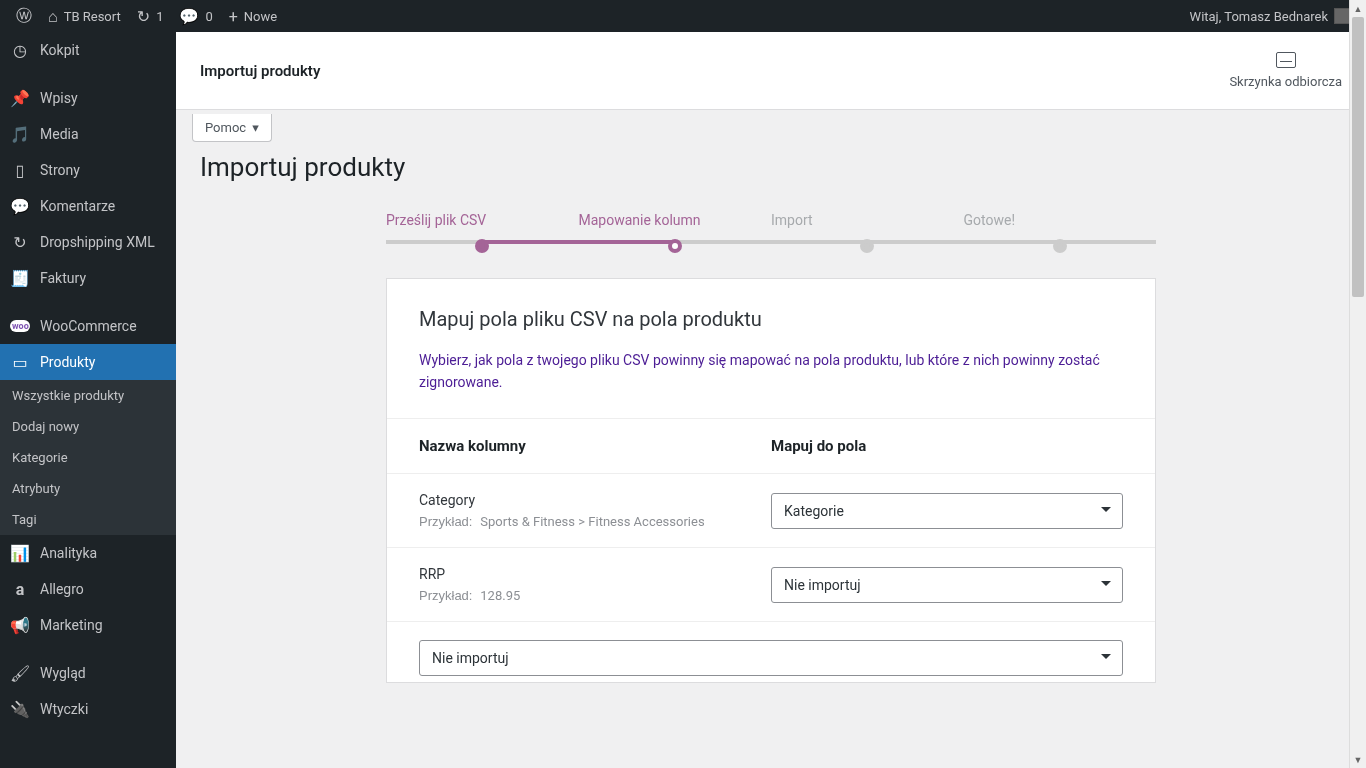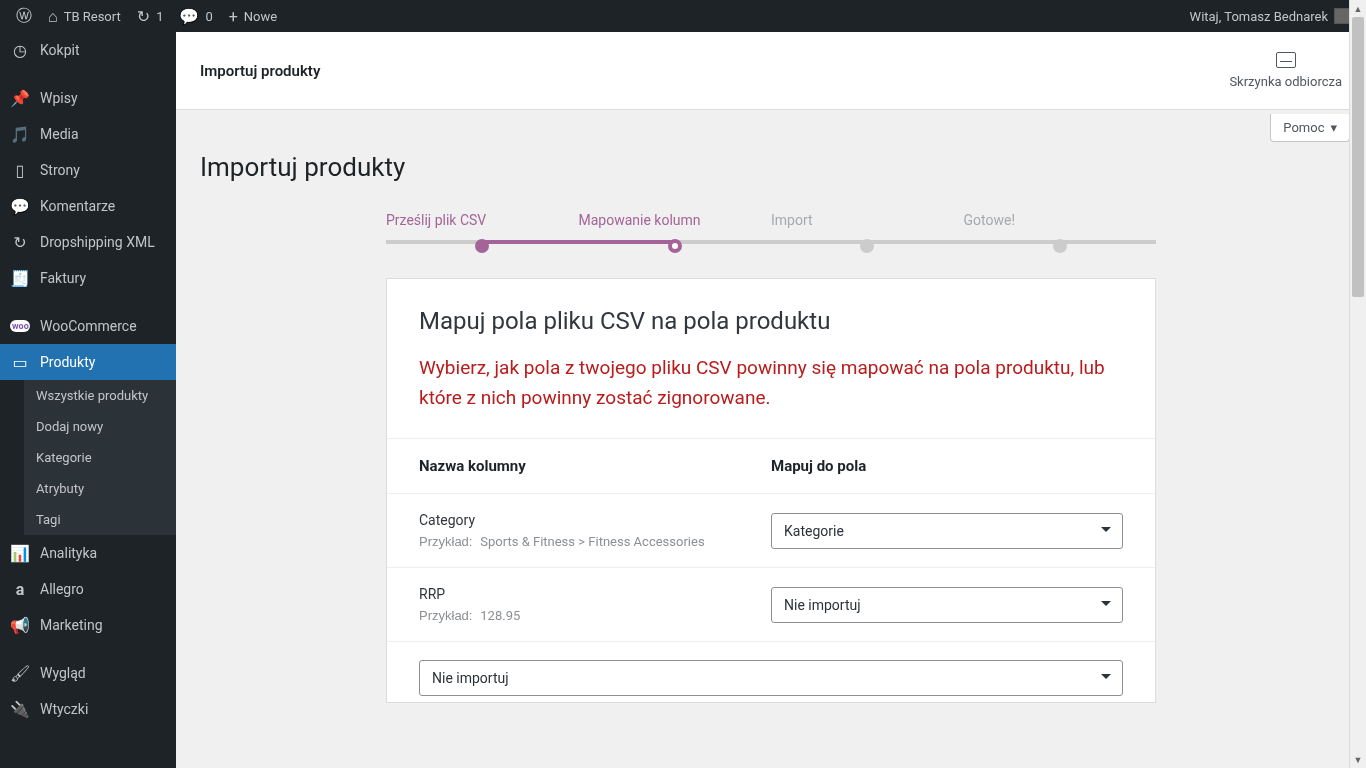--- a/index.html
+++ b/index.html
@@ -10,31 +10,31 @@
 .admin-bar-item { display: flex; align-items: center; padding: 0 8px; height: 32px; cursor: pointer; gap: 6px; }
 .admin-bar .icon { font-size: 16px; }
 .admin-bar .avatar { width: 16px; height: 16px; background: #666; border: 1px solid #555; }
 
 .layout { display: flex; height: calc(100vh - 32px); }
 .sidebar { background: #1d2327; width: 176px; flex-shrink: 0; overflow-y: auto; }
 .sidebar-item { display: flex; align-items: center; padding: 0 10px; height: 36px; color: #c3c4c7; cursor: pointer; font-size: 14px; gap: 10px; position: relative; }
 .sidebar-item.current { background: #2271b1; color: #fff; }
 .sidebar-item.current::after { content: ""; position: absolute; right: -8px; top: 50%; transform: translateY(-50%); border: 8px solid transparent; border-right-color: #f0f0f1; }
 .sidebar-item .icon { width: 20px; text-align: center; font-size: 16px; }
-.sidebar-sub { background: #2c3338; margin-left: 24px; }
+.sidebar-sub { background: #2c3338; }
 .sidebar-sub-item { padding: 8px 12px; color: #c3c4c7; cursor: pointer; font-size: 13px; }
 
 .content { flex: 1; overflow-y: auto; background: #f0f0f1; position: relative; }
 .header-bar { background: #fff; padding: 20px 24px; display: flex; justify-content: space-between; align-items: center; border-bottom: 1px solid #dcdcde; }
 .header-title { font-size: 15px; font-weight: 600; color: #1d2327; }
 .inbox-btn { text-align: center; color: #50575e; cursor: pointer; font-size: 13px; }
 .inbox-btn .icon-box { border: 1.5px solid #50575e; width: 20px; height: 16px; margin: 0 auto 6px; position: relative; border-radius: 2px; }
 .inbox-btn .icon-box::after { content: ""; position: absolute; bottom: 0; left: 3px; right: 3px; height: 5px; border-top: 1.5px solid #50575e; }
 
-.help-row { display: flex; justify-content: flex-end; padding: 4px 16px 0; }
+.help-row { display: flex; justify-content: flex-start; padding: 4px 16px 0; }
 .help-tab { background: #fff; border: 1px solid #c3c4c7; border-top: none; padding: 6px 12px; font-size: 13px; color: #50575e; cursor: pointer; border-radius: 0 0 4px 4px; display: flex; align-items: center; gap: 6px; }
 
 .page-body { padding: 10px 24px 40px; }
 .page-h1 { font-size: 26px; font-weight: 400; color: #1d2327; margin-bottom: 20px; }
 
 .wizard { max-width: 770px; margin: 30px auto 0; }
 .steps { position: relative; display: flex; margin-bottom: 24px; }
 .steps::before { content: ""; position: absolute; top: 28px; left: 0; right: 0; height: 4px; background: #ccc; }
 .step { flex: 1; text-align: left; position: relative; z-index: 1; }
 .step-label { font-size: 14px; padding-bottom: 12px; color: #a7aaad; }
@@ -42,22 +42,22 @@
 .step-dot { width: 14px; height: 14px; border-radius: 50%; background: #ccc; margin: 0 auto; border: 4px solid #ccc; position: relative; top: -1px; }
 .step.done .step-dot { background: #a46497; border-color: #a46497; }
 .step.active .step-dot { background: #fff; border-color: #a46497; }
 .step.done::after, .step.active::after { content: ""; position: absolute; top: 28px; left: -50%; width: 100%; height: 4px; background: #a46497; z-index: -1; }
 .step:first-child::after { left: 50%; width: 50%; }
 .step.active::after { width: 100%; left: -50%; }
 .step.active + .step::before { content: none; }
 
 .card { background: #fff; border: 1px solid #dcdcde; }
 .card-header { padding: 28px 32px 24px; }
-.card-title { font-size: 24px; font-weight: 400; color: #32373c; margin-bottom: 18px; }
-.card-desc { font-size: 19px; color: #b91c1c; line-height: 1.6; }
+.card-title { font-size: 20px; font-weight: 400; color: #32373c; margin-bottom: 18px; }
+.card-desc { font-size: 14px; color: #4c1d95; line-height: 1.6; }
 
 .map-table { width: 100%; }
 .map-row { display: flex; padding: 18px 32px; border-top: 1px solid #eee; align-items: flex-end; }
 .map-row.head { font-weight: 700; font-size: 15px; color: #1d2327; }
 .col-left { flex: 1; }
 .col-right { flex: 1; }
 .col-name { font-size: 14px; color: #32373c; margin-bottom: 6px; }
 .example { font-size: 13px; color: #8c8f94; font-family: Menlo, Consolas, monospace; }
 .example-label { font-family: -apple-system, sans-serif; color: #8c8f94; }
 

